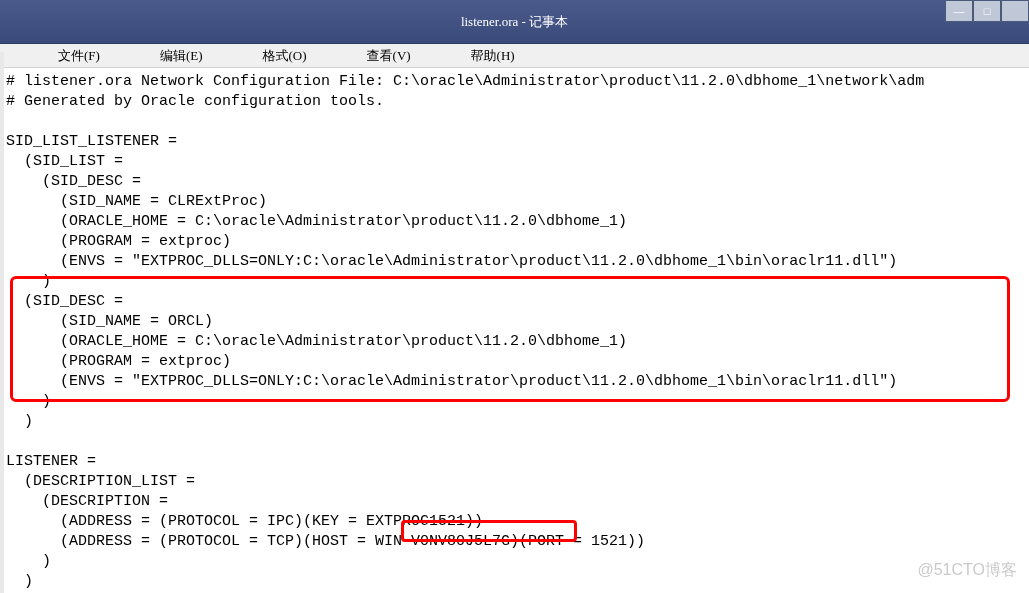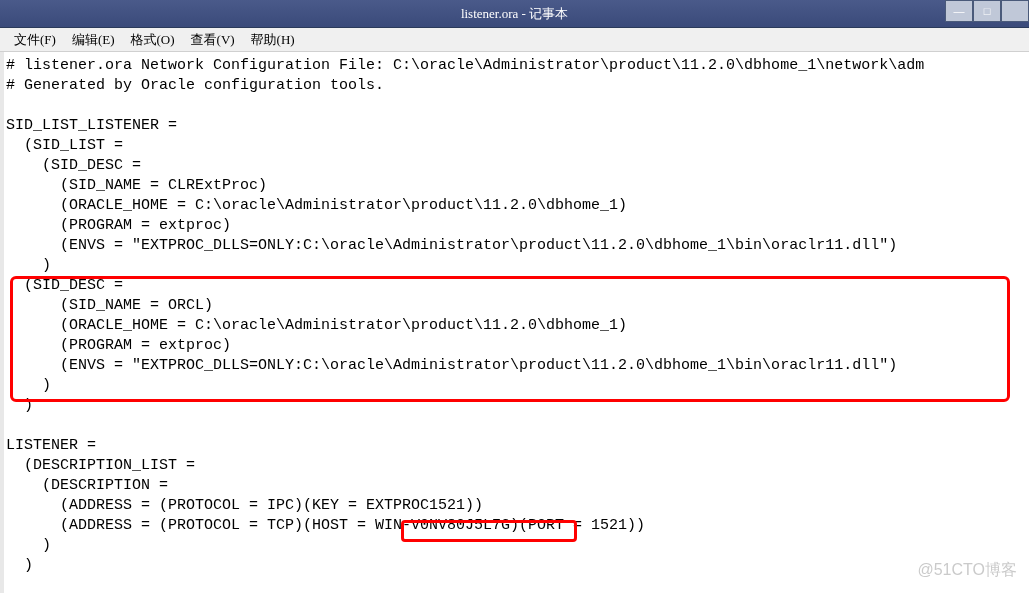--- a/index.html
+++ b/index.html
@@ -8,21 +8,21 @@
       font-size: 14px;
       background: #fff;
       width: 1029px;
       height: 593px;
       overflow: hidden;
       position: relative;
     }
     .titlebar {
       background: linear-gradient(to bottom, #4a5a8a 0%, #3a4a7a 100%);
       color: #fff;
-      height: 28px;
+      height: 44px;
       display: flex;
       align-items: center;
       position: relative;
       border-bottom: 1px solid #2a3a5a;
     }
     .titlebar-title {
       position: absolute;
       left: 50%;
       transform: translateX(-50%);
       font-size: 13px;
@@ -52,20 +52,21 @@
       height: 24px;
       display: flex;
       align-items: center;
       padding: 0 6px;
       border-bottom: 1px solid #d0d0d0;
       font-size: 13px;
     }
     .menu-item {
       padding: 2px 8px;
       cursor: default;
+      margin-left: 44px;
     }
     .content {
       padding: 4px 6px;
       font-family: "Courier New", "NSimSun", monospace;
       font-size: 15px;
       line-height: 20px;
       white-space: pre;
       position: relative;
       color: #000;
     }

